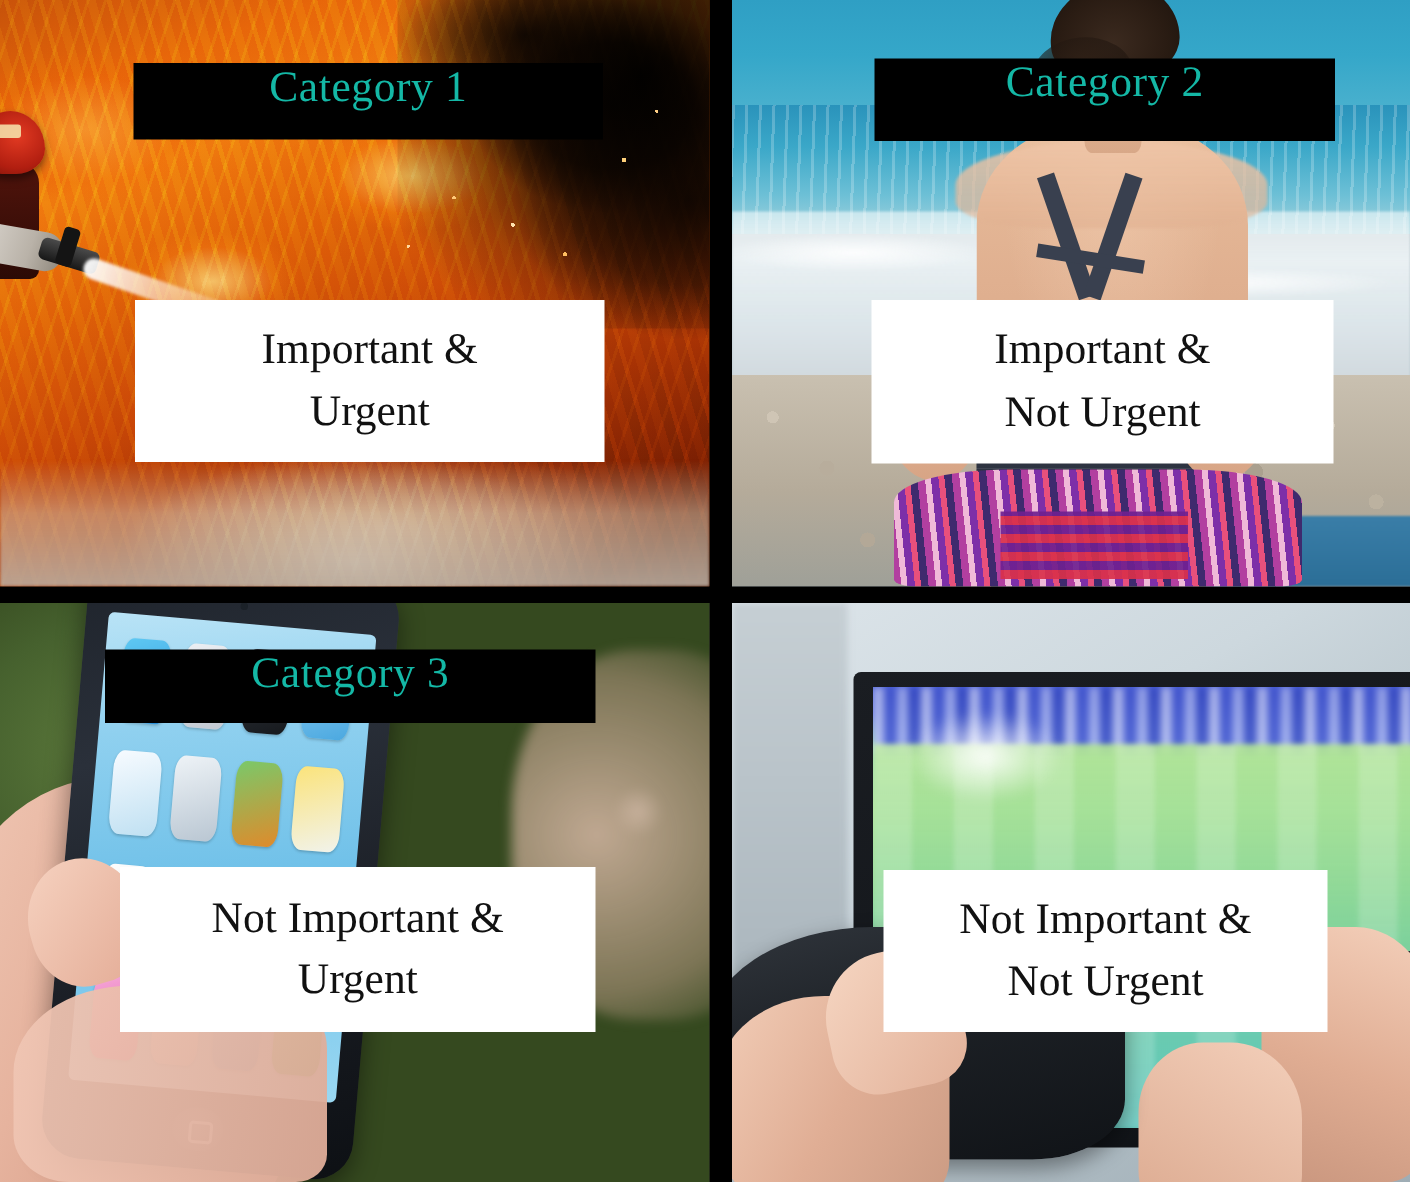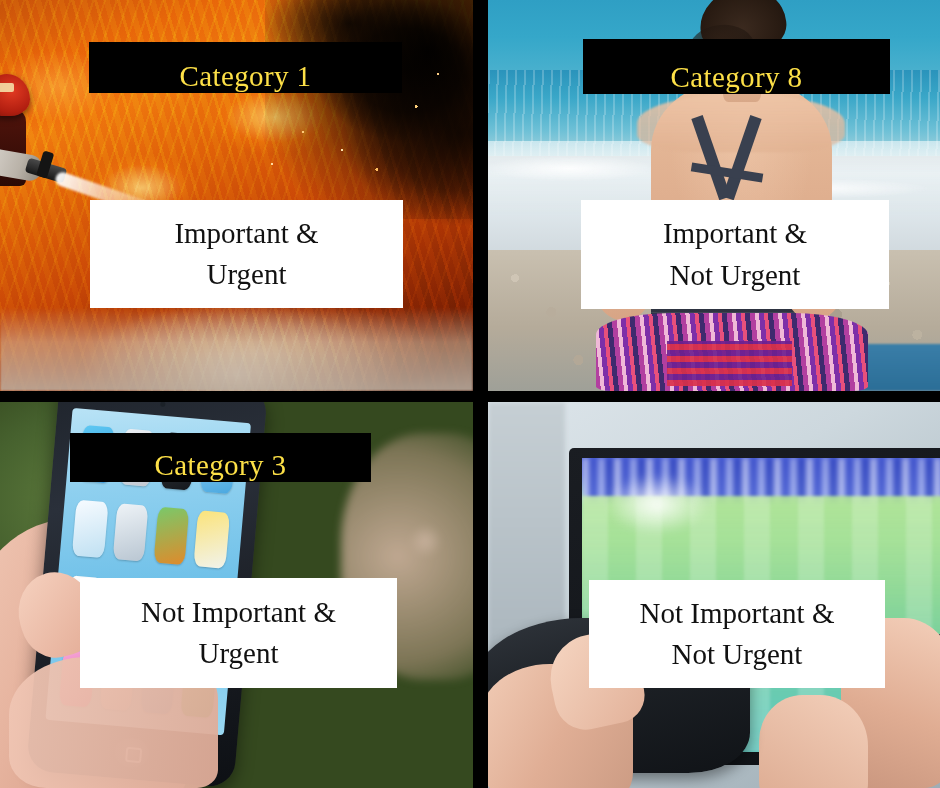--- a/index.html
+++ b/index.html
@@ -418,23 +418,23 @@
   .gm-blurbar {
     position: absolute; left: 0; top: 0; width: 17%; height: 100%;
     background: linear-gradient(180deg, #c6cfd4 0%, #aeb9c0 58%, #93a0a8 100%);
     filter: blur(2px);
   }
 
   
   .banner {
     position: absolute;
     background: #000000;
-    color: #fde047;
+    color: #14b8a6;
     display: flex;
-    align-items: flex-end;
+    align-items: flex-start;
     justify-content: center;
     font-size: 29px;
     letter-spacing: .4px;
     white-space: nowrap;
     z-index: 5;
   }
   .plate {
     position: absolute;
     background: #ffffff;
     color: #111111;
@@ -447,21 +447,21 @@
     z-index: 5;
   }
 
   
   #banner-1 { left: 89px;  top: 42px;  width: 313px; height: 51px; }
   #plate-1  { left: 90px;  top: 200px; width: 313px; height: 108px; }
   
   #banner-2 { left: 583px; top: 39px;  width: 307px; height: 55px; }
   #plate-2  { left: 581px; top: 200px; width: 308px; height: 109px; }
   
-  #banner-3 { left: 70px;  top: 433px; width: 301px; height: 49px; }
+  #banner-3 { left: 70px;  top: 433px; width: 327px; height: 49px; }
   #plate-3  { left: 80px;  top: 578px; width: 317px; height: 110px; }
   
   #banner-4 { left: 573px; top: 432px; width: 324px; height: 49px; }
   #plate-4  { left: 589px; top: 580px; width: 296px; height: 108px; }
 </style>
 </head>
 <body>
 
 <div id="page">
 
@@ -503,21 +503,21 @@
       <div class="yg-strapB"></div>
       <div class="yg-strapC"></div>
       <div class="yg-top"></div>
       <div class="yg-armL"></div>
       <div class="yg-armR"></div>
       <div class="yg-bracelet"></div>
       <div class="yg-pants"></div>
     </div>
   </div>
   <div class="banner" id="banner-2">
-    <span>Category 8</span>
+    <span>Category 2</span>
   </div>
   <div class="plate" id="plate-2">
     <span>
       <span>Important &amp;</span><br>
       <span>Not Urgent</span>
     </span>
   </div>
 
   <div class="quad" id="quad-3">
     <div class="photo photo-phone">

